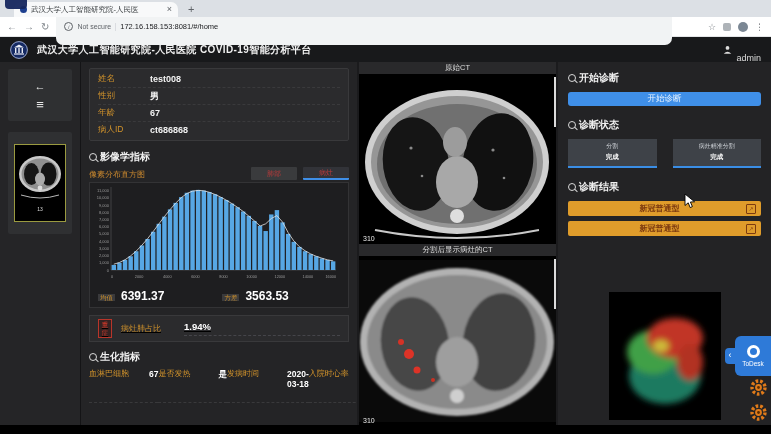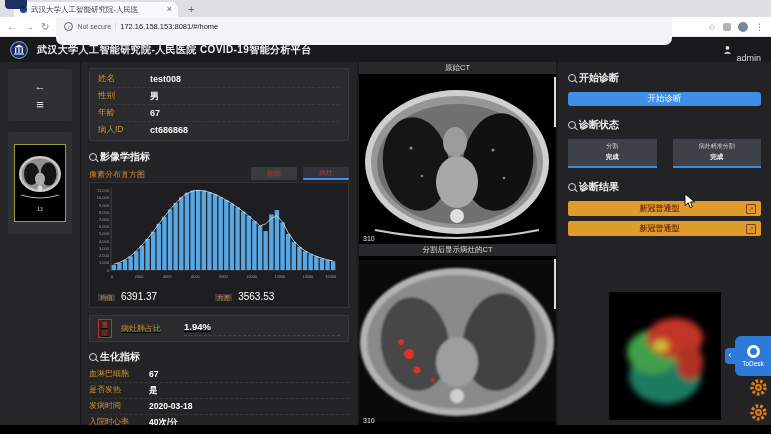--- a/index.html
+++ b/index.html
@@ -55,26 +55,26 @@
   .mag{width:6px;height:6px;border:1px solid #d8d8d8;border-radius:50%;position:relative;display:inline-block;margin-right:3px;flex:none;}
   .mag::after{content:"";position:absolute;width:4px;height:1px;background:#d8d8d8;right:-3px;bottom:-1px;transform:rotate(45deg);}
   .hist-sub-row{display:flex;align-items:flex-end;justify-content:space-between;margin-bottom:2px;}
   .hist-subtitle{font-size:8px;color:#cd8a2e;}
   .hist-toggles{display:flex;gap:6px;}
   .h-toggle{background:#3a3b3d;border:none;color:#c03a3a;font-size:7px;height:13px;width:46px;border-radius:1px;padding:0;font-family:inherit;}
   .h-toggle.active{border-bottom:2px solid #3f8fe8;background:#323338;}
   .hist-box{background:#1e1e20;border:1px solid #333335;padding:1px 2px 2px;}
   .hist-stats{display:flex;gap:58px;padding:2px 6px 1px;align-items:center;}
   .stat-label{font-size:6.5px;color:#d0922b;background:#3a3a3c;padding:0 2px;margin-right:6px;}
-  .stat-value{font-size:10px;color:#fff;font-weight:normal;margin-top:28px;}
+  .stat-value{font-size:12px;color:#fff;font-weight:bold;margin-top:28px;}
   .ratio-card{background:#2b2b2d;border:1px solid #39393b;display:flex;align-items:center;gap:9px;padding:3px 8px;margin:7px 0 6px;text-decoration:underline;}
   .severity-badge{width:12px;border:1px solid #b8352a;color:#d4392a;font-size:6.5px;line-height:7.5px;text-align:center;background:#342222;padding:1px 0;word-break:break-all;flex:none;}
   .ratio-label{font-size:8px;color:#d0922b;}
   .ratio-value{font-size:9.5px;color:#fff;font-weight:bold;margin-left:14px;flex:1;border-bottom:1px dashed #45454a;padding-bottom:3px;}
-  .bio-rows{display:flex;flex-direction:column;}
+  .bio-rows{display:flex;flex-direction:row;}
   .bio-row{display:flex;align-items:flex-start;padding:1.5px 0;border-bottom:1px dashed #39393b;min-height:12px;}
   .bio-label{width:60px;font-size:8px;color:#d0922b;line-height:1.25;flex:none;}
   .bio-value{font-size:8.5px;color:#fff;font-weight:bold;line-height:1.25;}
   
   .mid-panel{width:201px;background:#29292b;display:flex;flex-direction:column;box-sizing:border-box;border-left:2px solid #1b1b1d;border-right:2px solid #1b1b1d;flex:none;}
   .viewport-label{height:12px;font-size:7.5px;color:#ddd;text-align:center;line-height:12px;flex:none;}
   .viewport{flex:1;background:#000;position:relative;overflow:hidden;}
   .viewport svg{width:100%;height:100%;display:block;}
   .slice-num{position:absolute;left:4px;bottom:2px;font-size:7px;color:#e8e8e8;}
   .v-scroll{position:absolute;right:0;top:3px;width:2.5px;height:50px;background:#dcdcdc;}

